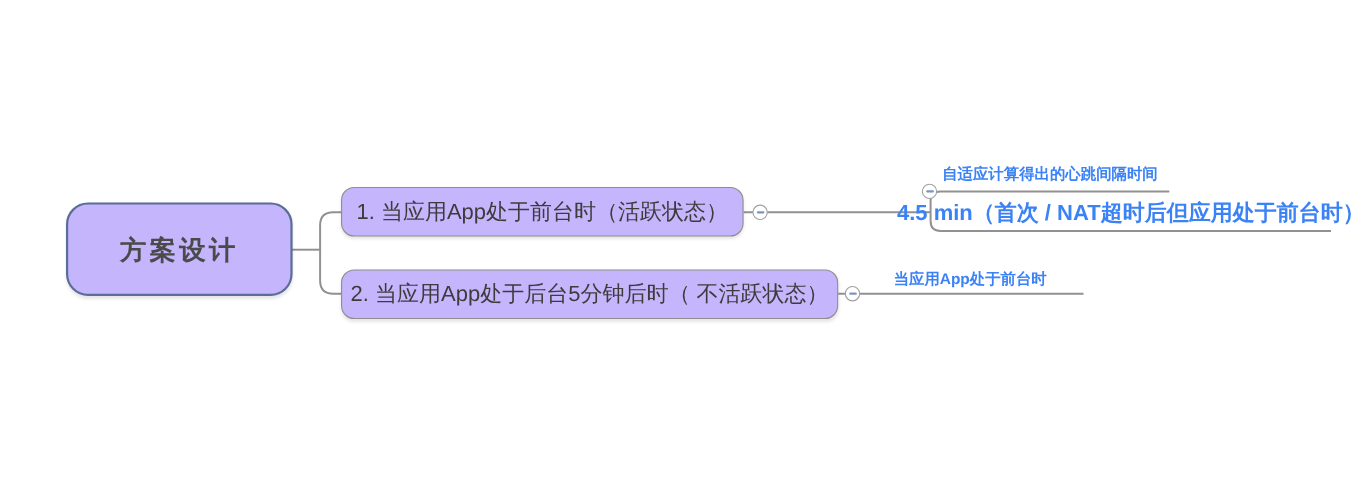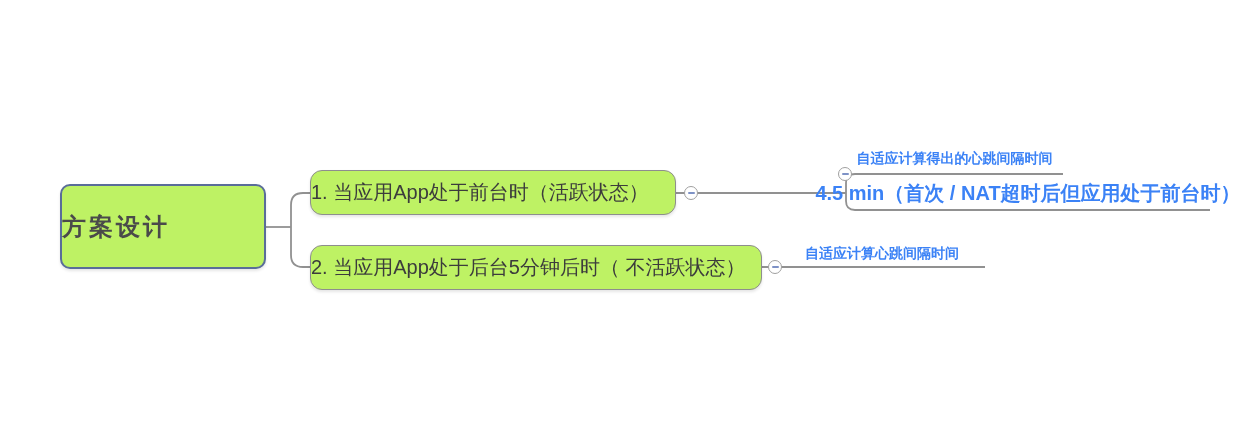--- a/index.html
+++ b/index.html
@@ -19,36 +19,37 @@
     position: absolute;
     left: 0;
     top: 0;
     width: 1240px;
     height: 448px;
     pointer-events: none;
   }
   .topic-box {
     position: absolute;
     box-sizing: border-box;
-    background: #bef264;
+    background: #c4b5fd;
     border: 1.5px solid #8e8e8e;
     border-radius: 12px;
     display: flex;
     align-items: center;
+    justify-content: center;
     color: #3c3c3c;
     box-shadow: 0 2px 3px rgba(0,0,0,0.10);
     white-space: nowrap;
   }
   .root-topic {
     left: 60px;
     top: 184px;
     width: 206px;
     height: 85px;
     border: 2px solid #5a6d99;
-    border-radius: 10px;
+    border-radius: 20px;
     font-size: 24px;
     font-weight: 700;
     letter-spacing: 3px;
     color: #4a4a4a;
   }
   .branch-1 {
     left: 310px;
     top: 170px;
     width: 366px;
     height: 45px;
@@ -169,16 +170,16 @@
   </div>
 
   <div class="topic-box branch-2">
     <span>2. 当应用App处于后台5分钟后时（ 不活跃状态）</span>
   </div>
   <div class="collapse collapse-branch-2">
     <span class="minus-glyph"></span>
   </div>
 
   <div class="line-label label-adaptive-calc2">
-    <span>自适应计算心跳间隔时间</span>
+    <span>当应用App处于前台时</span>
   </div>
 
 </div>
 
 </body></html>

